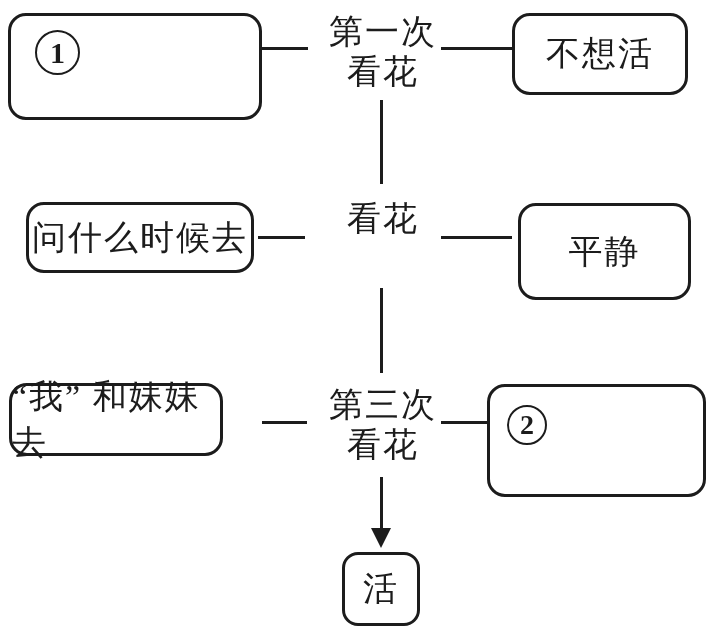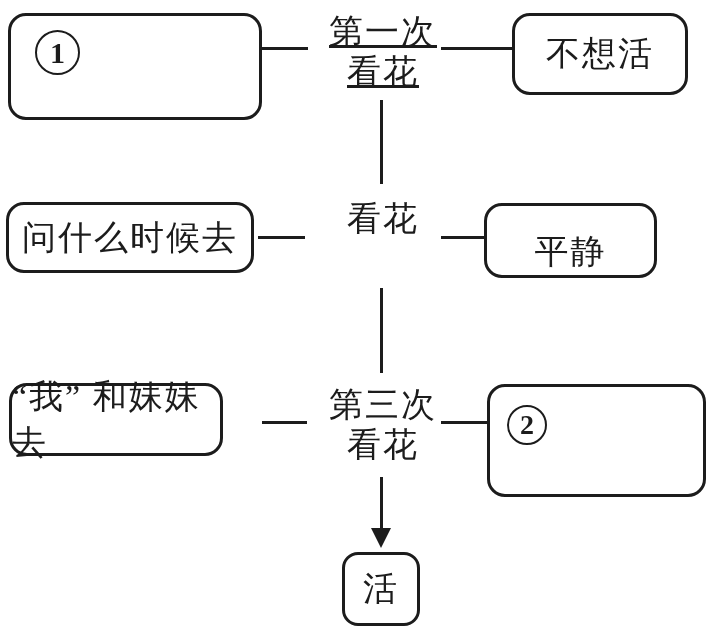--- a/index.html
+++ b/index.html
@@ -75,46 +75,46 @@
 <body>
 
 <div class="canvas">
 
   <div class="box" style="left:8px; top:13px; width:254px; height:107px;">
     <span class="circle-marker" style="left:24px; top:14px; width:45px; height:45px;">1</span>
   </div>
 
   <div class="hline" style="left:262px; top:47px; width:46px;"></div>
 
-  <div class="stage-label" style="top:12px;text-decoration:underline;">
+  <div class="stage-label" style="top:12px;">
     <div>第一次</div>
     <div>看花</div>
   </div>
 
   <div class="hline" style="left:441px; top:47px; width:71px;"></div>
 
   <div class="box center-text" style="left:512px; top:13px; width:176px; height:82px;">
     <span>不想活</span>
   </div>
 
   <div class="vline" style="left:380px; top:100px; height:84px;"></div>
 
-  <div class="box center-text" style="left:6px; top:202px; width:248px; height:71px;">
+  <div class="box center-text" style="left:26px; top:202px; width:228px; height:71px;">
     <span>问什么时候去</span>
   </div>
 
   <div class="hline" style="left:258px; top:236px; width:47px;"></div>
 
   <div class="stage-label" style="top:199px;">
     <div>看花</div>
   </div>
 
   <div class="hline" style="left:441px; top:236px; width:71px;"></div>
 
-  <div class="box center-text" style="left:484px; top:203px; width:173px; height:75px;align-items:flex-end;">
+  <div class="box center-text" style="left:518px; top:203px; width:173px; height:97px;">
     <span>平静</span>
   </div>
 
   <div class="vline" style="left:380px; top:288px; height:85px;"></div>
 
   <div class="box center-text" style="left:9px; top:383px; width:214px; height:73px;">
     <span>“我” 和妹妹去</span>
   </div>
 
   <div class="hline" style="left:262px; top:421px; width:45px;"></div>

